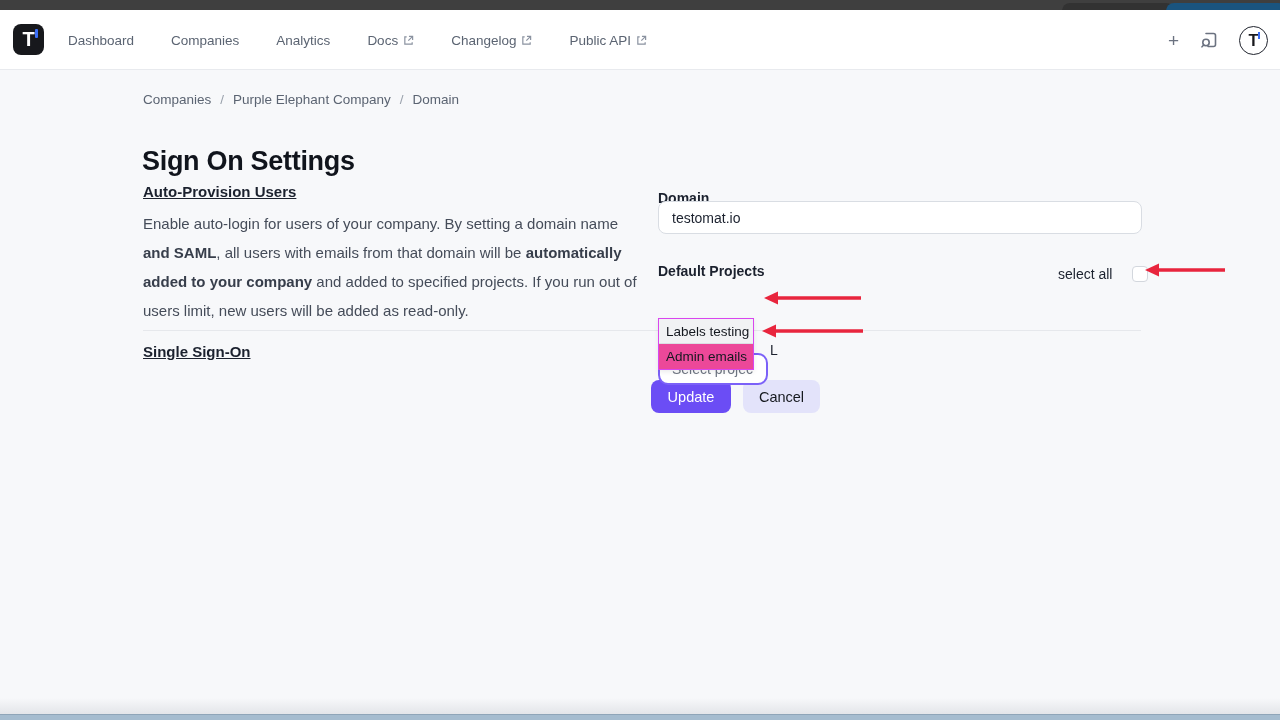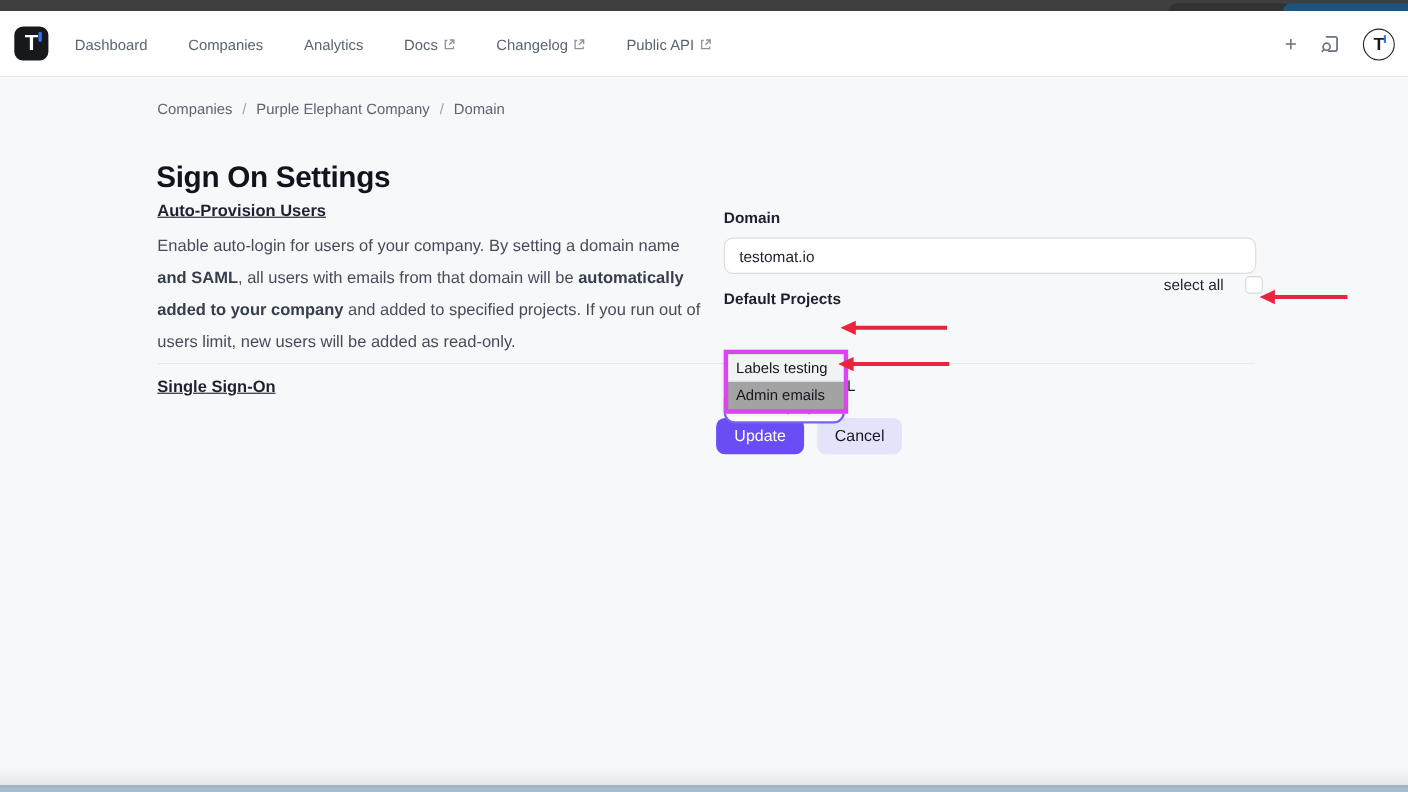--- a/index.html
+++ b/index.html
@@ -50,41 +50,41 @@
     font-weight:700; color:#10141c; letter-spacing:-0.3px;margin-top:18px; }
 
   .section-heading { position:absolute; font-size:15px; font-weight:700;
     color:#1b212e;text-decoration:underline; }
   .section-text { position:absolute; font-size:15px; line-height:29px;
     color:#454c59; }
   .section-text .b { font-weight:700; color:#373e4b; }
 
   .field-label { position:absolute; font-size:14px; font-weight:700; color:#1b212e; }
 
-  .domain-input { position:absolute; left:658px; top:146px; width:484px; height:33px;
+  .domain-input { position:absolute; left:658px; top:131px; width:484px; height:33px;
     border:1px solid #d9dde3; border-radius:8px; background:#fff; padding:0 13px;
     font-size:14px; color:#1b212e; font-family:"Liberation Sans", sans-serif; outline:none; }
 
-  .select-all-wrap { position:absolute; left:400px; top:181px; display:flex;
+  .select-all-wrap { position:absolute; left:400px; top:196px; display:flex;
     align-items:center; gap:20px; }
   .select-all-label { font-size:14px; color:#1b212e; }
   .select-all-checkbox { appearance:none; -webkit-appearance:none; width:16px;
     height:16px; border:1px solid #d3d7dd; border-radius:4px; background:#fff;
     cursor:pointer; }
 
   .project-select { position:absolute; left:658px; top:283px; width:110px; height:32px;
     border:2px solid var(--select_border); border-radius:10px; background:#fff;
     font-size:14px; color:#6f7683; line-height:28px; padding-left:12px;
     white-space:nowrap; overflow:hidden; cursor:pointer; z-index:4; }
 
   .divider { position:absolute; left:143px; top:260px; width:998px; height:1px;
     background:#e6e8ec; z-index:1; }
 
-  .dropdown { position:absolute; left:658px; top:248px; width:113px; background:#a3a3a3;
-    border:4px solid #d946ef; box-shadow:0 2px 5px rgba(0,0,0,0.08); z-index:5; }
+  .dropdown { position:absolute; left:658px; top:248px; width:96px; background:#ec4899;
+    border:1px solid #d946ef; box-shadow:0 2px 5px rgba(0,0,0,0.08); z-index:5; }
   .dropdown .option { height:25px; line-height:25px; padding-left:7px;
     font-size:13.5px; color:#14181f; cursor:pointer; white-space:nowrap; }
   .dropdown .option.hl { background:#f1f2f4; border-bottom:1px solid #dcdfe4; }
 
   .covered-label { position:absolute; left:770px; top:272px; font-size:14px;
     color:#1b212e; z-index:2; }
 
   .btn { position:absolute; top:310px; height:33px; border:none; border-radius:8px;
     font-size:14.5px; font-family:"Liberation Sans", sans-serif; cursor:pointer; }
   .btn-update { left:651px; width:80px; background:var(--accent); color:#fff; }

